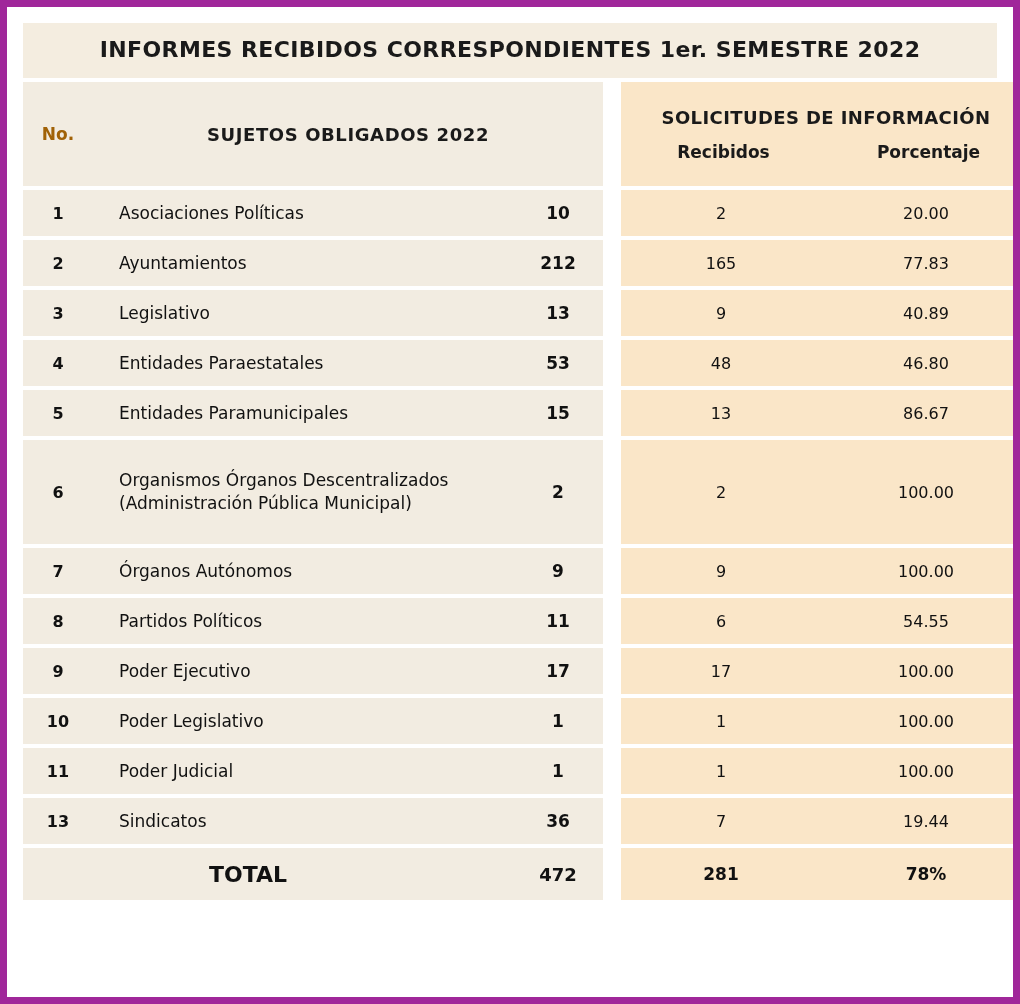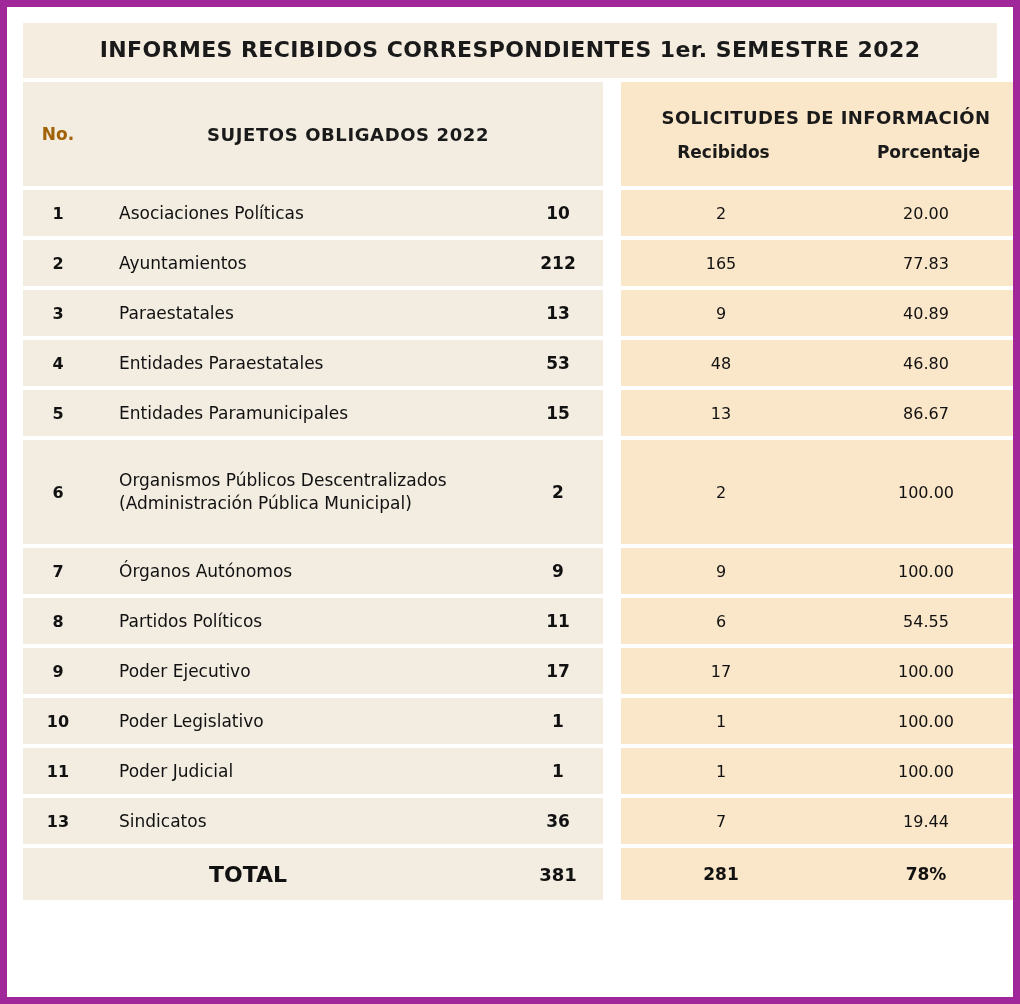--- a/index.html
+++ b/index.html
@@ -180,21 +180,21 @@
         <td class="beige row-cell cell-no">2</td>
         <td class="beige row-cell cell-name">Ayuntamientos</td>
         <td class="beige row-cell cell-count">212</td>
         <td class="gap"></td>
         <td class="cream row-cell cell-num">165</td>
         <td class="cream row-cell cell-num">77.83</td>
       </tr>
 
       <tr class="data-row">
         <td class="beige row-cell cell-no">3</td>
-        <td class="beige row-cell cell-name">Paraestatales</td>
+        <td class="beige row-cell cell-name">Legislativo</td>
         <td class="beige row-cell cell-count">13</td>
         <td class="gap"></td>
         <td class="cream row-cell cell-num">9</td>
         <td class="cream row-cell cell-num">40.89</td>
       </tr>
 
       <tr class="data-row">
         <td class="beige row-cell cell-no">4</td>
         <td class="beige row-cell cell-name">Entidades Paraestatales</td>
         <td class="beige row-cell cell-count">53</td>
@@ -207,21 +207,21 @@
         <td class="beige row-cell cell-no">5</td>
         <td class="beige row-cell cell-name">Entidades Paramunicipales</td>
         <td class="beige row-cell cell-count">15</td>
         <td class="gap"></td>
         <td class="cream row-cell cell-num">13</td>
         <td class="cream row-cell cell-num">86.67</td>
       </tr>
 
       <tr class="data-row">
         <td class="beige row-cell tall cell-no">6</td>
-        <td class="beige row-cell tall cell-name" style="padding-right:20px;">Organismos Públicos Descentralizados (Administración Pública Municipal)</td>
+        <td class="beige row-cell tall cell-name" style="padding-right:20px;">Organismos Órganos Descentralizados (Administración Pública Municipal)</td>
         <td class="beige row-cell tall cell-count">2</td>
         <td class="gap"></td>
         <td class="cream row-cell tall cell-num">2</td>
         <td class="cream row-cell tall cell-num">100.00</td>
       </tr>
 
       <tr class="data-row">
         <td class="beige row-cell cell-no">7</td>
         <td class="beige row-cell cell-name">Órganos Autónomos</td>
         <td class="beige row-cell cell-count">9</td>
@@ -271,21 +271,21 @@
         <td class="beige row-cell cell-no">13</td>
         <td class="beige row-cell cell-name">Sindicatos</td>
         <td class="beige row-cell cell-count">36</td>
         <td class="gap"></td>
         <td class="cream row-cell cell-num">7</td>
         <td class="cream row-cell cell-num">19.44</td>
       </tr>
 
       <tr class="total-row">
         <td class="beige total-label" colspan="2">TOTAL</td>
-        <td class="beige total-count">381</td>
+        <td class="beige total-count">472</td>
         <td class="gap"></td>
         <td class="cream total-num">281</td>
         <td class="cream total-num">78%</td>
       </tr>
 
     </tbody>
   </table>
 </div>
 
 </body></html>

